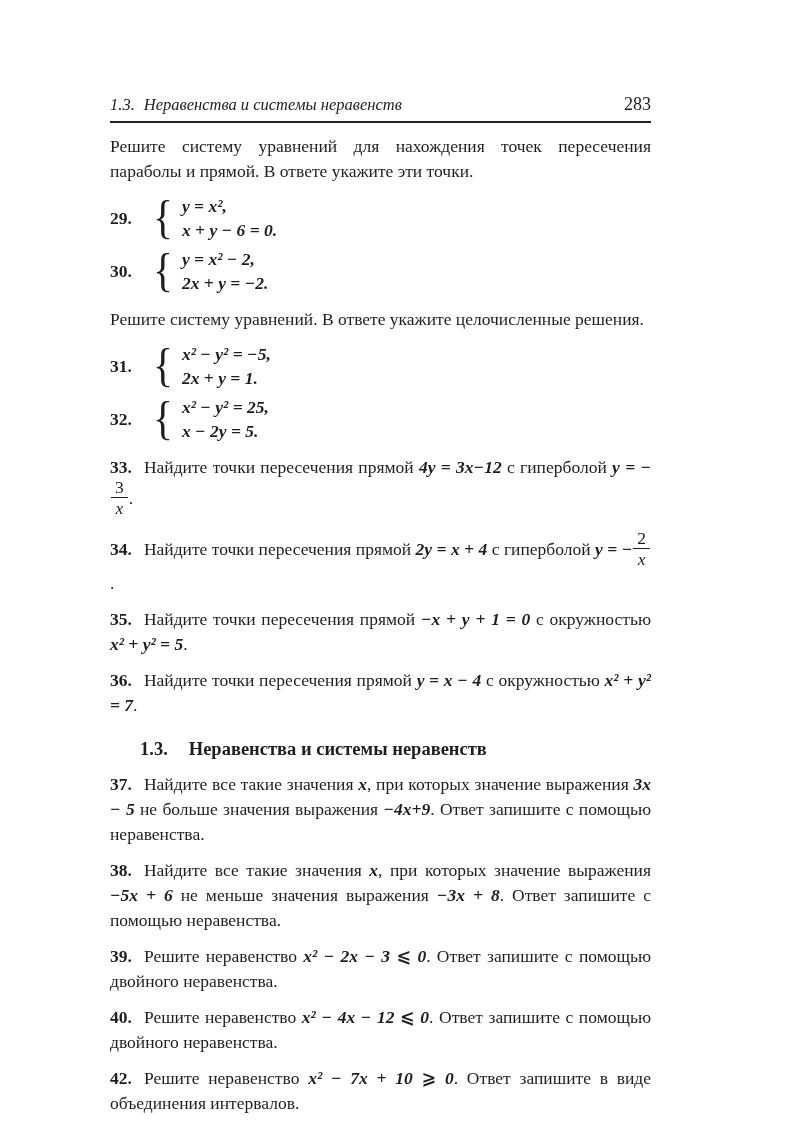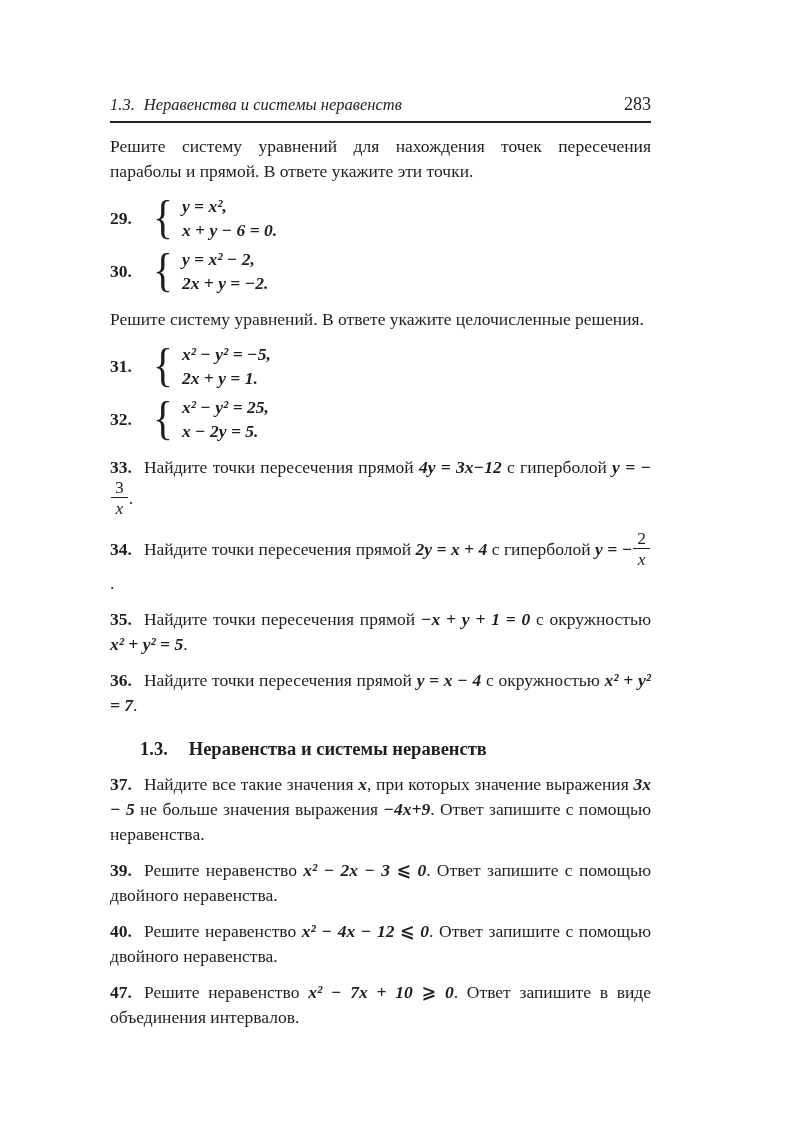--- a/index.html
+++ b/index.html
@@ -153,22 +153,23 @@
     <p class="para frac-line"><span class="num">34.</span><span>Найдите точки пересечения прямой </span><span class="math">2y = x + 4</span><span> с гиперболой </span><span class="math">y = −</span><span class="frac"><span class="fnum">2</span><span class="fden">x</span></span><span>.</span></p>
 
     <p class="para"><span class="num">35.</span><span>Найдите точки пересечения прямой </span><span class="math">−x + y + 1 = 0</span><span> с окружностью </span><span class="math">x² + y² = 5</span><span>.</span></p>
 
     <p class="para"><span class="num">36.</span><span>Найдите точки пересечения прямой </span><span class="math">y = x − 4</span><span> с окружностью </span><span class="math">x² + y² = 7</span><span>.</span></p>
 
     <h2 class="section-heading"><span class="sh-num">1.3.</span><span>Неравенства и системы неравенств</span></h2>
 
     <p class="para"><span class="num">37.</span><span>Найдите все такие значения </span><span class="math">x</span><span>, при которых значение выражения </span><span class="math">3x − 5</span><span> не больше значения выражения </span><span class="math">−4x+9</span><span>. Ответ запишите с помощью неравенства.</span></p>
 
+    <p class="para"><span class="num">38.</span><span>Найдите все такие значения </span><span class="math">x</span><span>, при которых значение выражения </span><span class="math">−5x + 6</span><span> не меньше значения выражения </span><span class="math">−3x + 8</span><span>. Ответ запишите с помощью неравенства.</span></p>
 
     <p class="para"><span class="num">39.</span><span>Решите неравенство </span><span class="math">x² − 2x − 3 ⩽ 0</span><span>. Ответ запишите с помощью двойного неравенства.</span></p>
 
     <p class="para"><span class="num">40.</span><span>Решите неравенство </span><span class="math">x² − 4x − 12 ⩽ 0</span><span>. Ответ запишите с помощью двойного неравенства.</span></p>
 
 
-    <p class="para"><span class="num">47.</span><span>Решите неравенство </span><span class="math">x² − 7x + 10 ⩾ 0</span><span>. Ответ запишите в виде объединения интервалов.</span></p>
+    <p class="para"><span class="num">42.</span><span>Решите неравенство </span><span class="math">x² − 7x + 10 ⩾ 0</span><span>. Ответ запишите в виде объединения интервалов.</span></p>
 
   </div>
 </div>
 
 </body></html>

